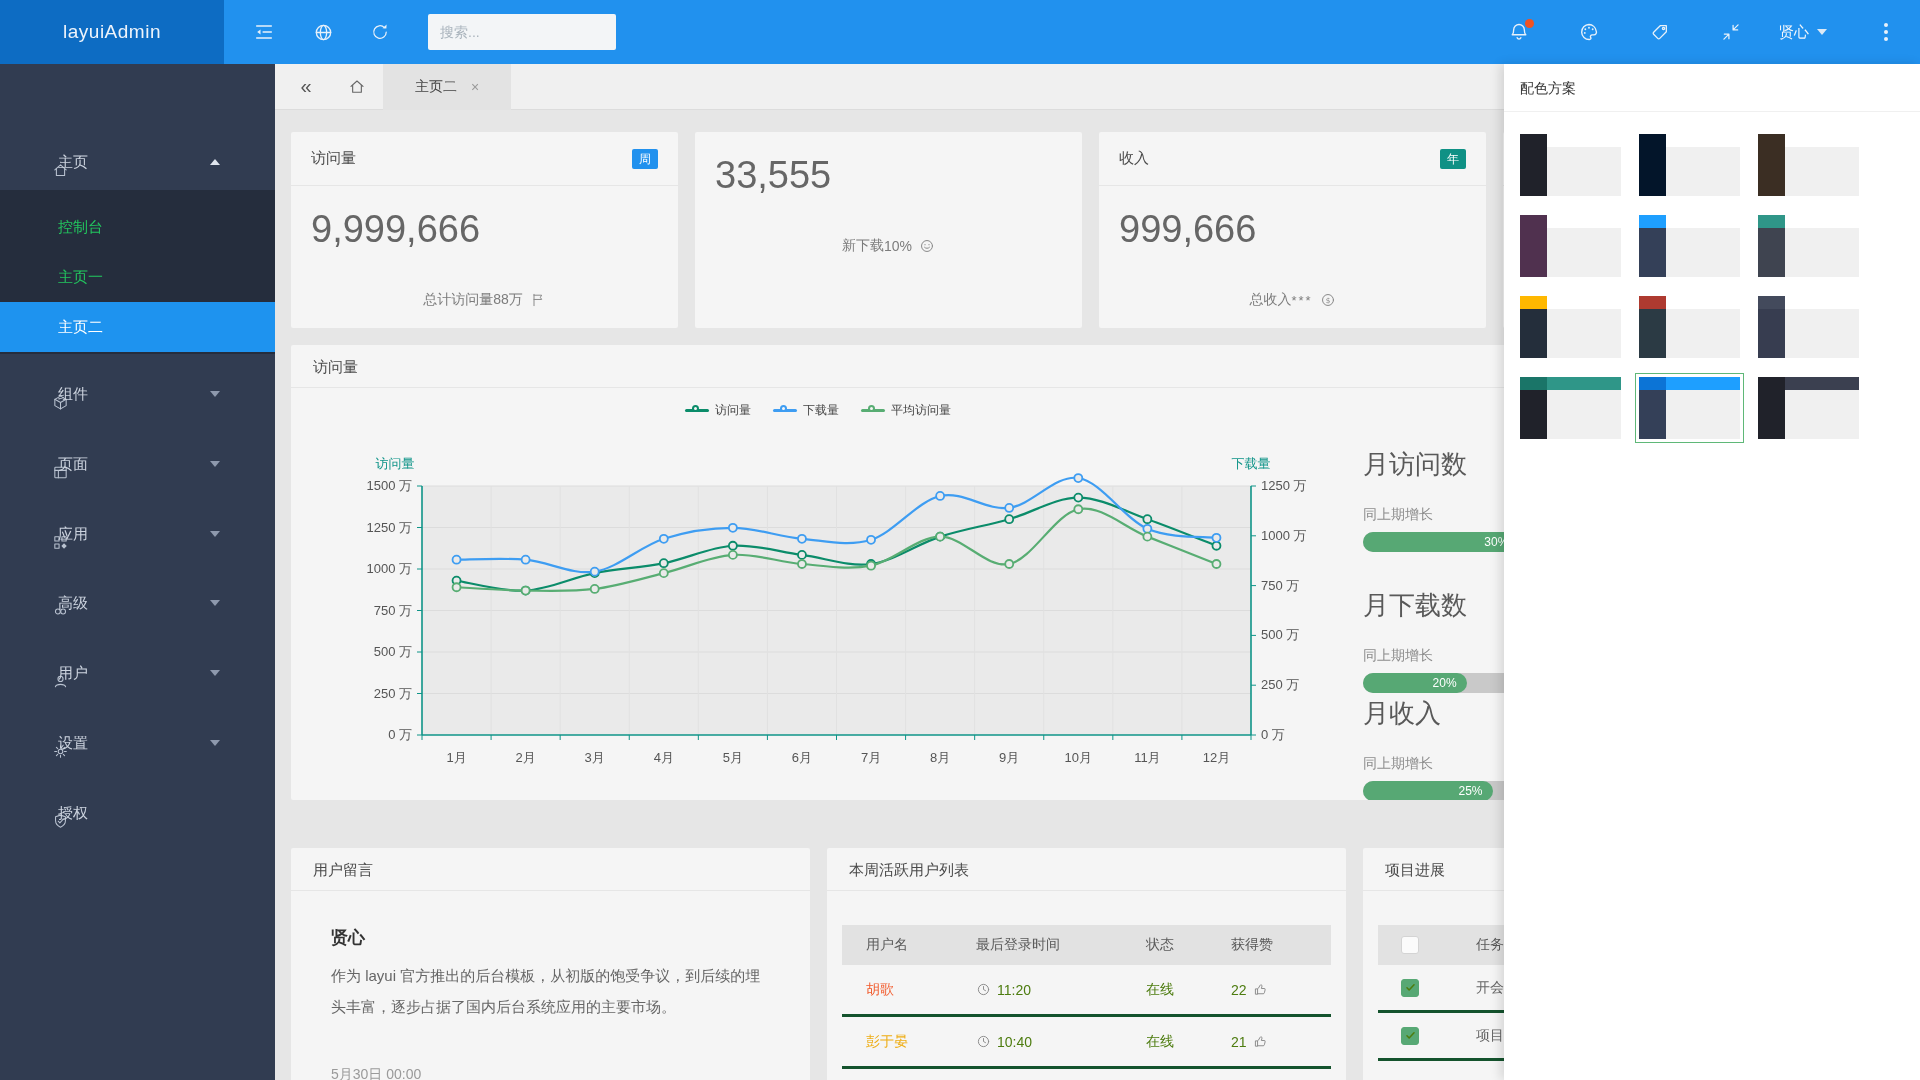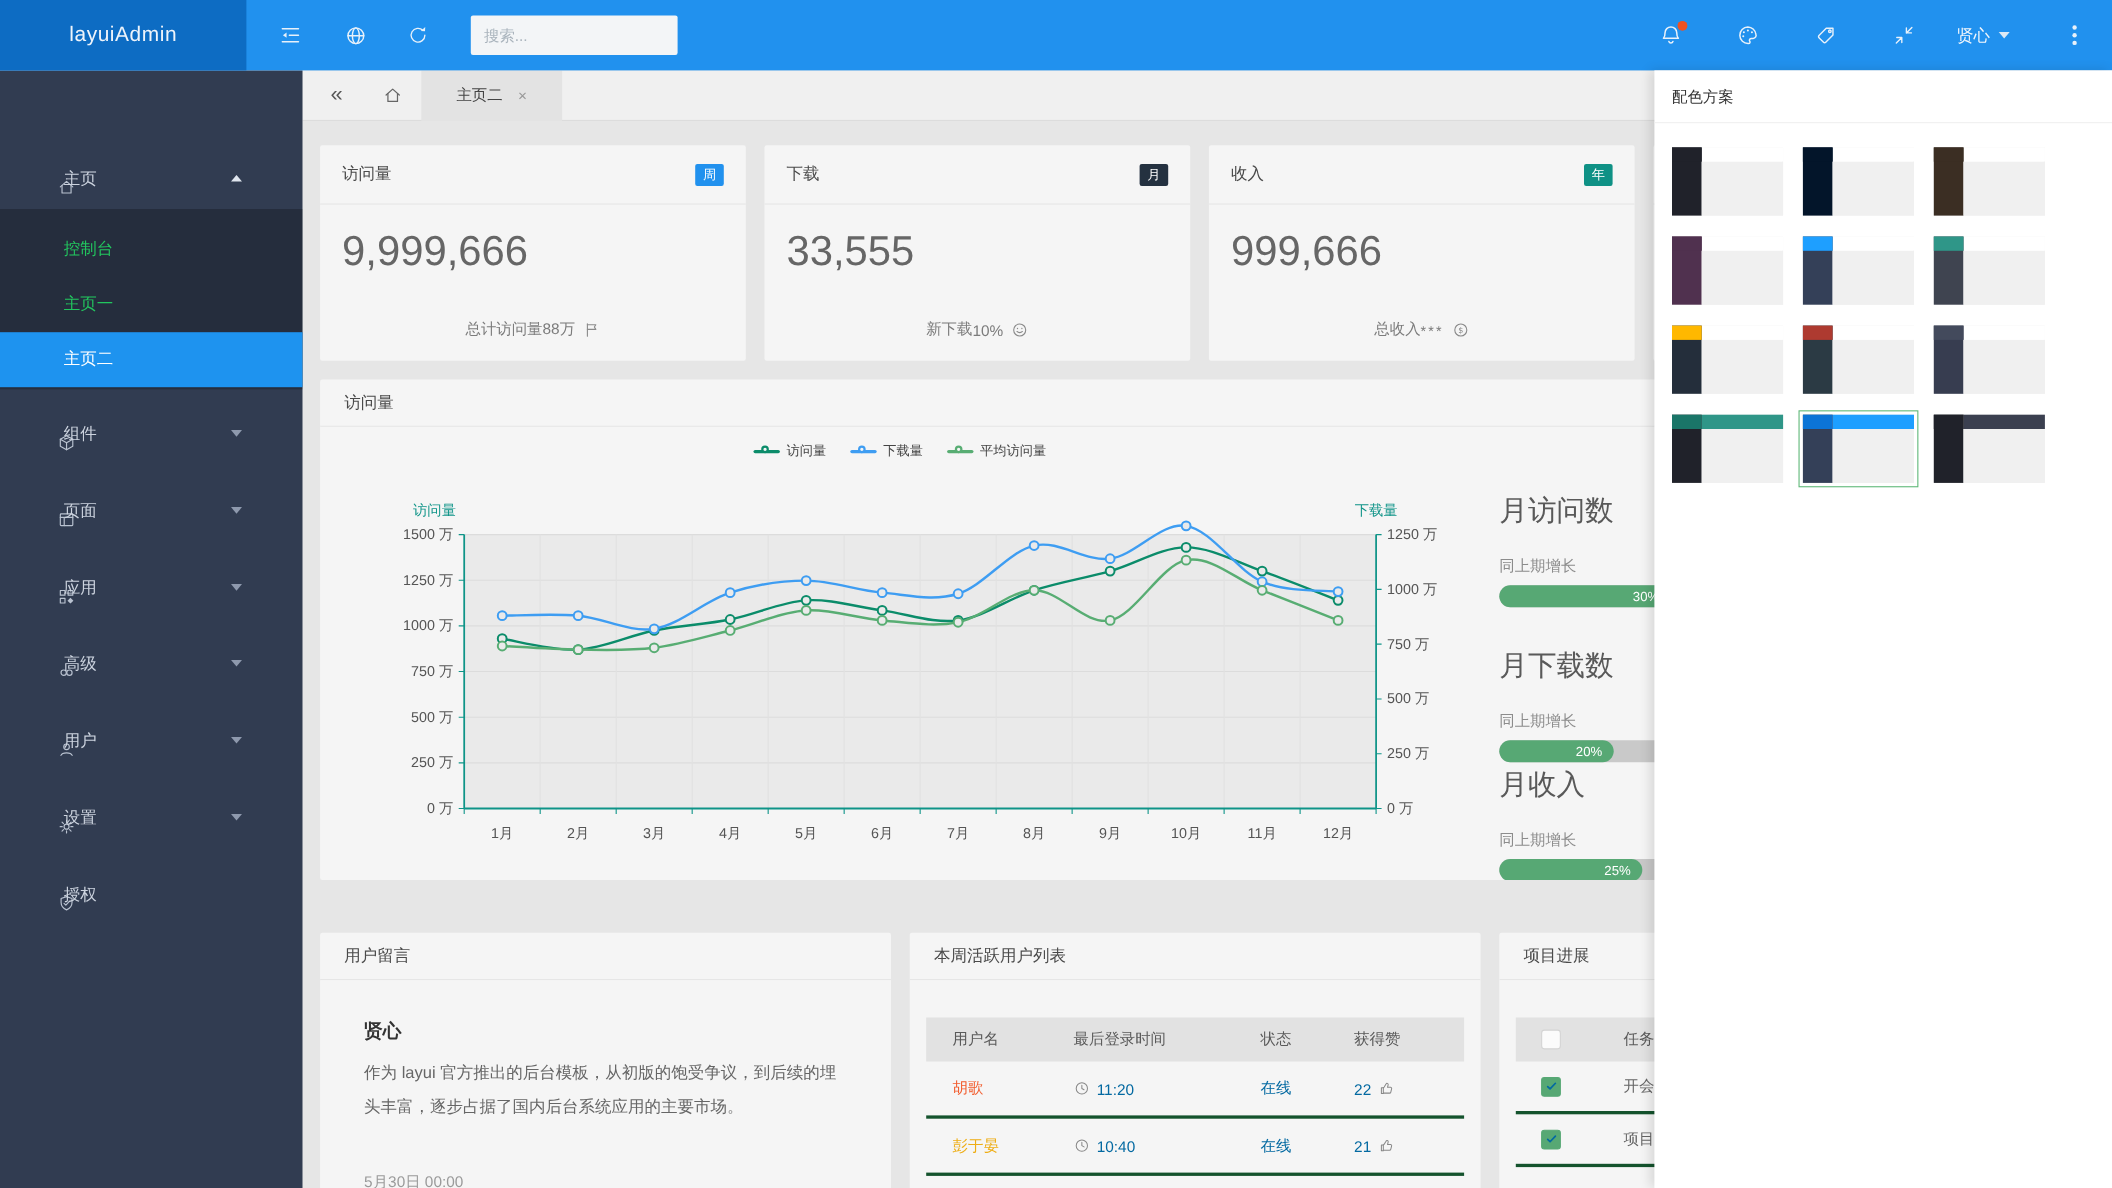--- a/index.html
+++ b/index.html
@@ -96,21 +96,21 @@
   #msg-author { position:absolute; left:40px; top:78px; font-size:17px; font-weight:bold; color:#333; }
   #msg-text { position:absolute; left:40px; top:112px; width:444px; font-size:15px; line-height:31px; color:#666; }
   #msg-time { position:absolute; left:40px; top:218px; font-size:14px; color:#9a9a9a; }
 
   .dtable { position:absolute; left:15px; top:77px; width:489px; }
   .trow { display:flex; align-items:center; border-bottom:3px solid #14532d; }
   .thead { background:#e2e2e2; height:40px; border-bottom:none; }
   .thead .cell { color:#5a5a5a; }
   .urow { height:52px; }
   .prow { height:48px; }
-  .cell { font-size:14px; color:#0369a1; padding-left:24px; display:flex; align-items:center; gap:6px; }
+  .cell { font-size:14px; color:#4d7c0f; padding-left:24px; display:flex; align-items:center; gap:6px; }
   .c1 { width:110px; } .c2 { width:170px; } .c3 { width:85px; } .c4 { width:124px; }
   .ck-col { width:64px; display:flex; justify-content:center; padding-left:0; }
   .task-col { padding-left:34px; font-size:14px; color:#666; }
   .checkbox { width:18px; height:18px; border-radius:3px; background:#fbfbfb; border:1px solid #d4d4d4;
               display:flex; align-items:center; justify-content:center; }
   .checkbox.checked { background:#57a874; border-color:#57a874; }
 
   
   #theme-panel { position:absolute; right:0; top:64px; width:416px; height:1016px; background:#fff; z-index:40;
                  box-shadow:-4px 0 10px rgba(0,0,0,.12); }
@@ -314,24 +314,20 @@
                   <svg class="ic" viewBox="0 0 24 24" width="16" height="16" fill="none" stroke="currentColor" stroke-width="1.5" stroke-linecap="round" stroke-linejoin="round">
                     <path d="M6 3.5v17"></path>
                     <path d="M6 4.8h11.5l-2 3.2 2 3.2H6"></path>
                   </svg>
                 </span>
               </span>
             </div>
           </div>
         </div>
         <div class="card" style="left:420px">
-          <div class="card-h">
-            <span class="c-title">下载</span>
-            <span class="badge" style="background:#243140">月</span>
-          </div>
           <div class="card-b">
             <div class="card-val">33,555</div>
             <div class="card-foot">
               <span>新下载</span>
               <span class="card-extra">
                 <span>10%</span>
                 <span style="color:#8a8a8a">
                   <svg class="ic" viewBox="0 0 24 24" width="16" height="16" fill="none" stroke="currentColor" stroke-width="1.5" stroke-linecap="round" stroke-linejoin="round">
                     <circle cx="12" cy="12" r="8.2"></circle>
                     <circle cx="9" cy="10" r="0.9" fill="currentColor" stroke="none"></circle>

